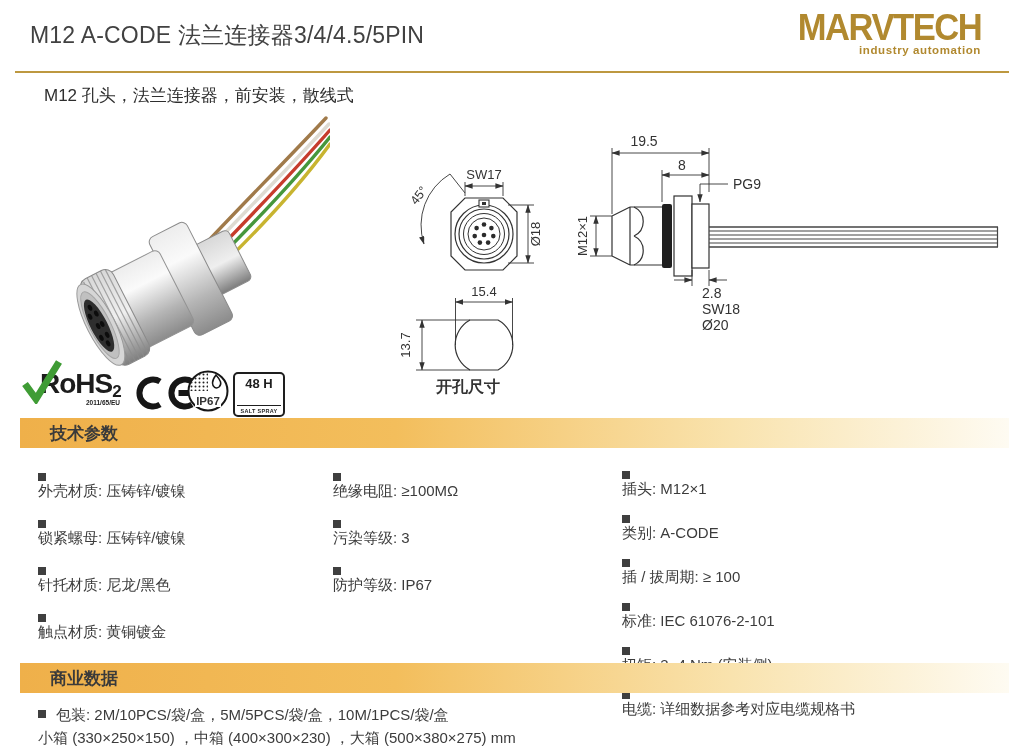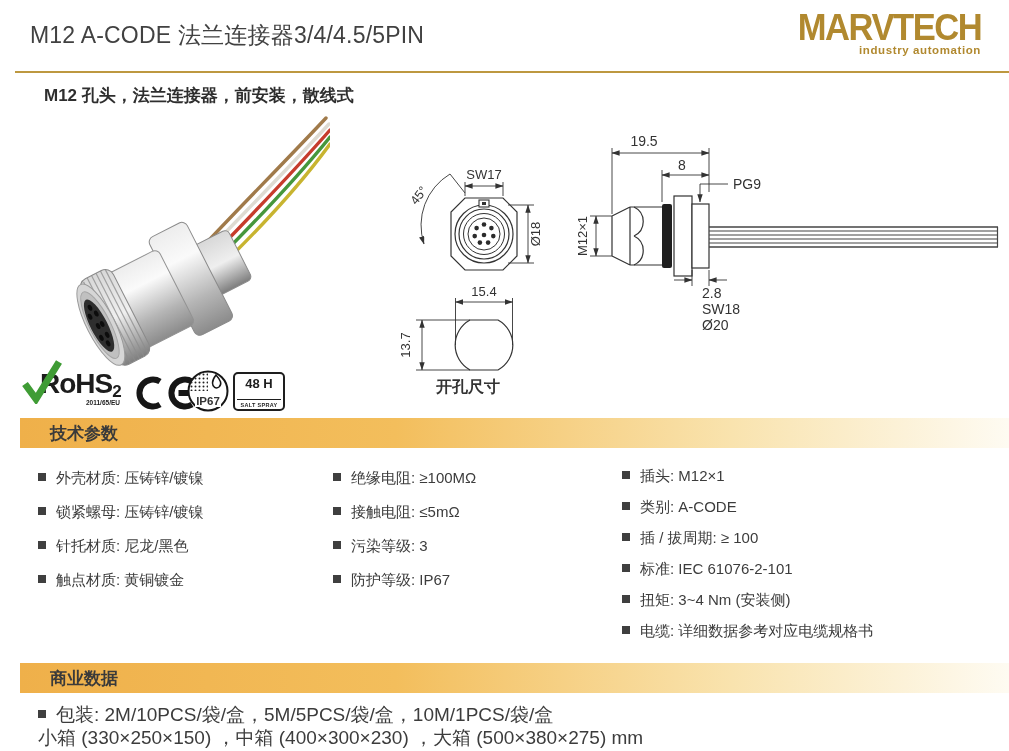--- a/index.html
+++ b/index.html
@@ -6,52 +6,52 @@
   body{width:1009px;height:751px;position:relative;background:#ffffff;overflow:hidden;
        font-family:"Liberation Sans","DejaVu Sans",sans-serif;color:#3a3a3a;}
   .abs{position:absolute;}
   
   .title{left:30px;top:20px;font-size:23px;font-weight:500;color:#414141;letter-spacing:.2px;}
   .logo{right:28px;top:8px;text-align:right;margin-left:40px;}
   .logoname{font-size:36px;font-weight:800;color:#B1892F;letter-spacing:-1.5px;line-height:40px;
             display:inline-block;transform:scaleX(.96);transform-origin:100% 50%;}
   .logotag{font-size:11.5px;font-weight:700;color:#B1892F;letter-spacing:.6px;margin-top:-4px;text-align:right;}
   .rule{left:15px;top:71px;width:994px;height:2px;background:#BD9840;}
-  .subtitle{left:44px;top:84px;font-size:17px;font-weight:700;color:#2e2e2e;}
+  .subtitle{left:44px;top:84px;font-size:17px;font-weight:400;color:#2e2e2e;}
   
   svg text{font-family:"Liberation Sans","DejaVu Sans",sans-serif;fill:#333;}
   .cap{left:368px;top:377px;width:200px;text-align:center;font-size:16px;font-weight:600;color:#333;}
   
   .rohs{left:24px;top:366px;width:120px;height:48px;}
   .rohs .check{position:absolute;left:-4px;top:-10px;z-index:2;}
   .rohs .name{position:absolute;left:16px;top:2px;font-size:28px;font-weight:800;color:#1c1c1c;letter-spacing:-1px;z-index:1;}
   .rohs .sub{font-size:17px;vertical-align:-4px;}
   .rohs .dir{position:absolute;left:62px;top:33px;font-size:6.5px;font-weight:700;color:#1c1c1c;letter-spacing:0;}
   .cebox{left:128px;top:375px;}
   .ipbox{left:186px;top:369px;}
   .saltbox{left:233px;top:372px;width:44px;border:2px solid #1e1e1e;border-radius:5px;padding:2px 2px 1px;box-sizing:content-box;background:#fff;}
-  .salt-top{font-size:13px;font-weight:700;text-align:center;color:#1e1e1e;border-bottom:1.5px solid #1e1e1e;padding-bottom:8px;}
+  .salt-top{font-size:13px;font-weight:700;text-align:center;color:#1e1e1e;border-bottom:1.5px solid #1e1e1e;padding-bottom:14px;}
   .salt-bot{font-size:5.5px;font-weight:700;text-align:center;color:#1e1e1e;letter-spacing:.3px;padding-top:2px;}
   .sr{font-size:0;position:absolute;left:0;top:0;}
   
   .goldbar{left:20px;width:989px;height:30px;box-sizing:border-box;padding-left:30px;
            display:flex;align-items:center;font-size:17px;font-weight:600;color:#3a3a3a;
            background:linear-gradient(to right,#EFB04A 0%,#F3BE5C 38%,#F9E3AE 72%,#FEFBF2 100%);}
   .bar-tech{top:418px;}
   .bar-comm{top:663px;}
   
   .pcol{display:block;}
   .col1{left:38px;top:468px;width:292px;}
   .col2{left:333px;top:468px;width:282px;}
   .col3{left:622px;top:466px;width:386px;}
-  .param{display:flex;align-items:flex-start;font-size:15px;line-height:19px;color:#3c3c3c;margin-bottom:15px;}
+  .param{display:flex;align-items:flex-start;font-size:15px;line-height:19px;color:#3c3c3c;margin-bottom:15px;flex-direction:column;}
   .col3 .param{margin-bottom:12px;text-align:right;}
   .sq{width:8px;height:8px;background:#3f3f3f;margin:5px 10px 0 0;flex:none;}
   
-  .pack{left:38px;top:703px;font-size:19px;line-height:23px;color:#3c3c3c;}
+  .pack{left:38px;top:703px;font-size:15px;line-height:23px;color:#3c3c3c;}
   .pack .row{display:flex;align-items:flex-start;}
   .pack .row .sq{margin-top:7px;}
   .pack .indent{margin-left:0;}
 </style>
 </head>
 <body>
 
 <svg width="0" height="0" style="position:absolute" aria-hidden="true">
   <defs>
     <marker id="arw" markerWidth="9" markerHeight="6" refX="8.5" refY="3" orient="auto-start-reverse">
@@ -273,24 +273,20 @@
     </div>
 </div>
 
 <div class="abs pcol col2">
   <div class="param">
       <span class="sq"></span>
       <span>绝缘电阻: ≥100MΩ</span>
     </div>
   <div class="param">
       <span class="sq"></span>
-      <span>接触电阻: ≤5mΩ</span>
-    </div>
-  <div class="param">
-      <span class="sq"></span>
       <span>污染等级: 3</span>
     </div>
   <div class="param">
       <span class="sq"></span>
       <span>防护等级: IP67</span>
     </div>
 </div>
 
 <div class="abs pcol col3">
   <div class="param">

